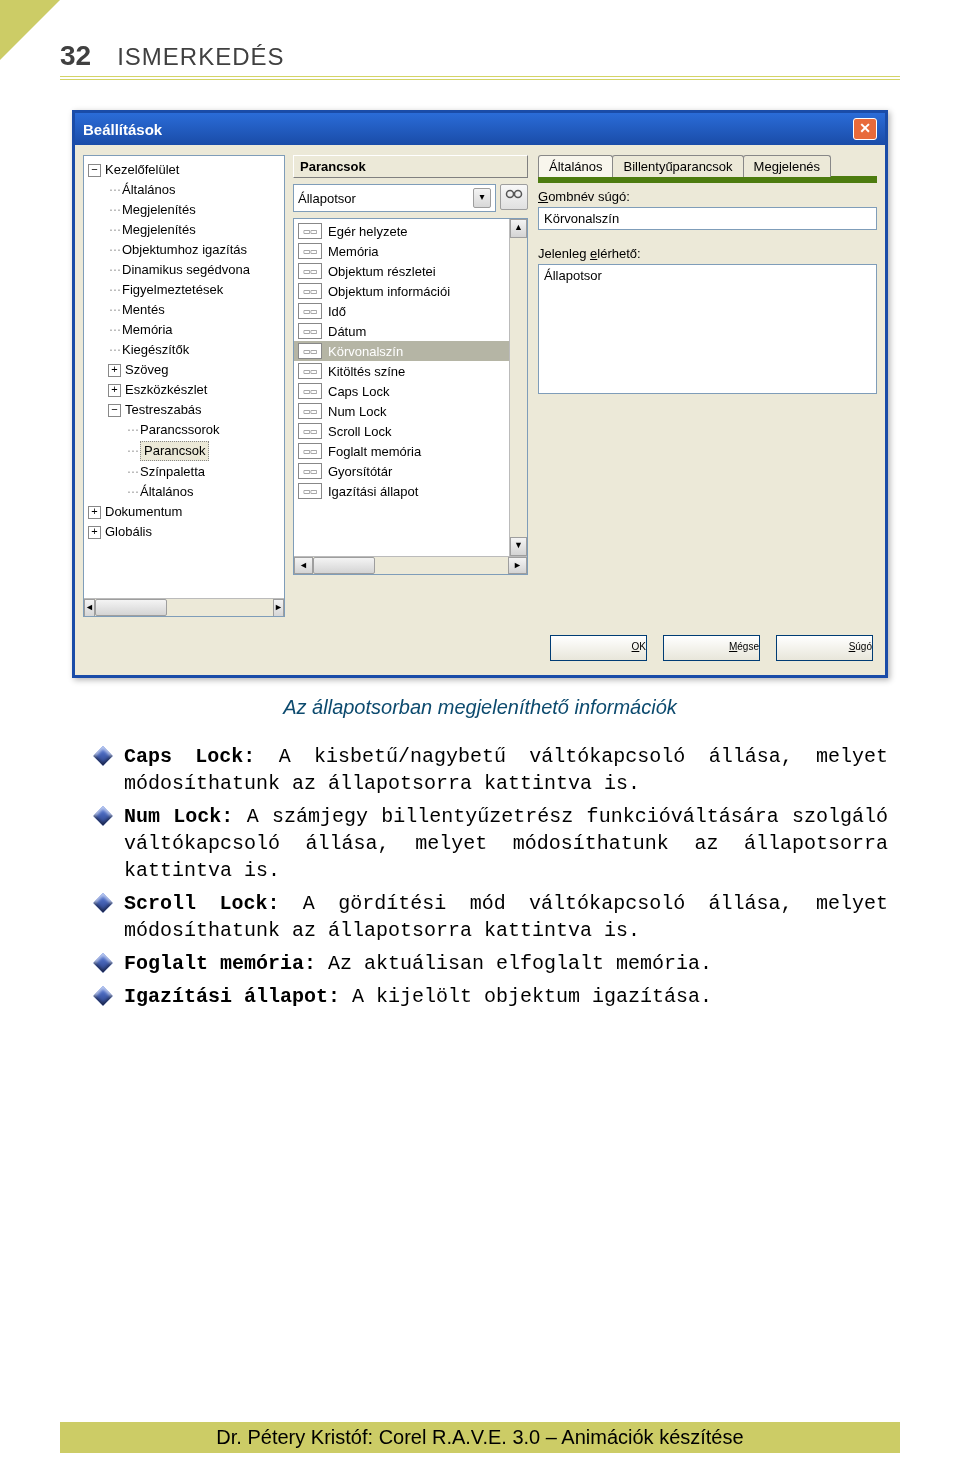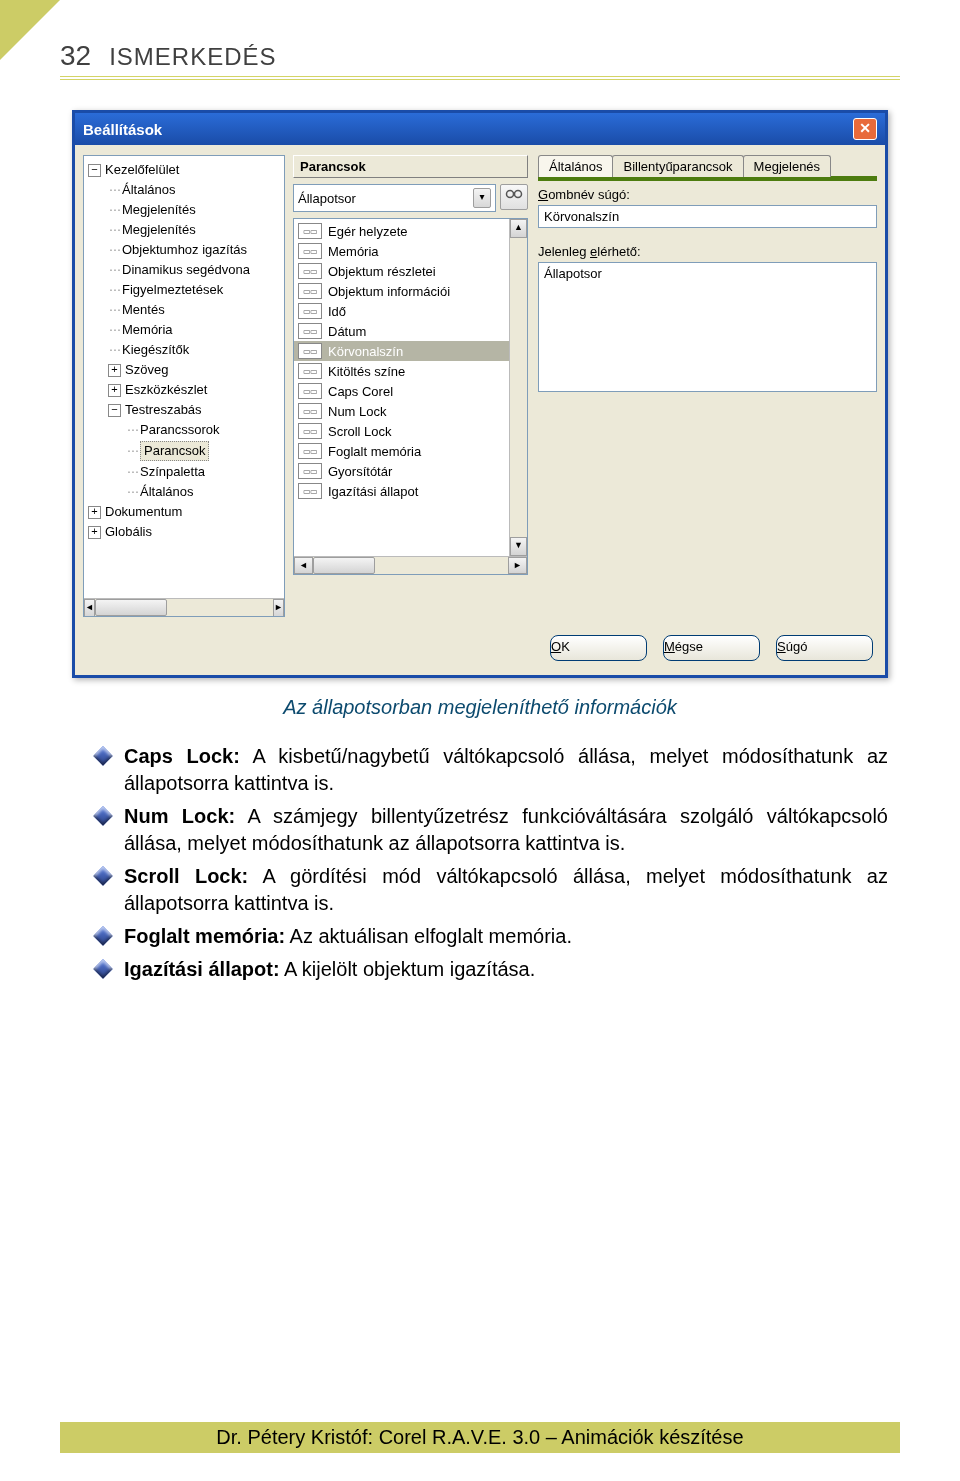--- a/index.html
+++ b/index.html
@@ -26,23 +26,23 @@
   }
   .header-row {
     display: flex;
     align-items: baseline;
     border-bottom: 4px double #d4d466;
     padding-bottom: 4px;
     margin-bottom: 30px;
   }
   .page-num {
     font-size: 28px;
-    font-weight: normal;
+    font-weight: bold;
     color: #404040;
-    margin-right: 18px;
+    margin-right: 26px;
   }
   .page-section {
     font-size: 24px;
     color: #404040;
     letter-spacing: 1px;
   }
   .dialog {
     border: 3px solid #1a4ca8;
     background: #ece9d8;
     width: 810px;
@@ -272,21 +272,21 @@
     border-top-left-radius: 3px;
     border-top-right-radius: 3px;
     margin-right: -1px;
     position: relative;
   }
   .tab.active {
     background: #f8f6ed;
     z-index: 2;
   }
   .tab-panel {
-    border-top: 5px solid #4d7c0f;
+    border-top: 7px solid #4d7c0f;
     padding-top: 6px;
     background: #ece9d8;
     margin-top: -1px;
     padding-bottom: 6px;
   }
   .field-label {
     font-size: 13px;
     margin-bottom: 3px;
   }
   .field-label u { text-decoration: underline; }
@@ -312,44 +312,45 @@
     display: flex;
     justify-content: flex-end;
     gap: 16px;
     padding: 18px 12px 14px 0;
     background: #ece9d8;
   }
   .dlg-button {
     width: 95px;
     height: 24px;
     border: 1px solid #003c74;
-    border-radius: 8px;
+    border-radius: 0;
     background: linear-gradient(#fff,#e8e6da);
-    font-size: 13px;
-    text-align: left;
+    font-size: 10px;
+    text-align: right;
     line-height: 22px;
     cursor: pointer;
   }
   .caption {
     text-align: center;
     font-style: italic;
     font-size: 20px;
     margin: 18px 0 24px 0;
     color: #0c4a6e;
   }
   .body-text {
     font-size: 20px;
     line-height: 1.35;
     text-align: justify;
     color: #000;
   }
   .body-list {
     list-style: none;
     padding: 0;
     margin: 0 12px 0 36px;
+    font-family: Liberation Mono, monospace;
   }
   .body-list li {
     position: relative;
     padding-left: 28px;
     margin-bottom: 6px;
   }
   .bullet {
     position: absolute;
     left: 0;
     top: 6px;
@@ -536,21 +537,21 @@
               <div class="list-item selected">
                 <span class="item-icon">▭▭</span>
                 <span>Körvonalszín</span>
               </div>
               <div class="list-item">
                 <span class="item-icon">▭▭</span>
                 <span>Kitöltés színe</span>
               </div>
               <div class="list-item">
                 <span class="item-icon">▭▭</span>
-                <span>Caps Corel</span>
+                <span>Caps Lock</span>
               </div>
               <div class="list-item">
                 <span class="item-icon">▭▭</span>
                 <span>Num Lock</span>
               </div>
               <div class="list-item">
                 <span class="item-icon">▭▭</span>
                 <span>Scroll Lock</span>
               </div>
               <div class="list-item">

